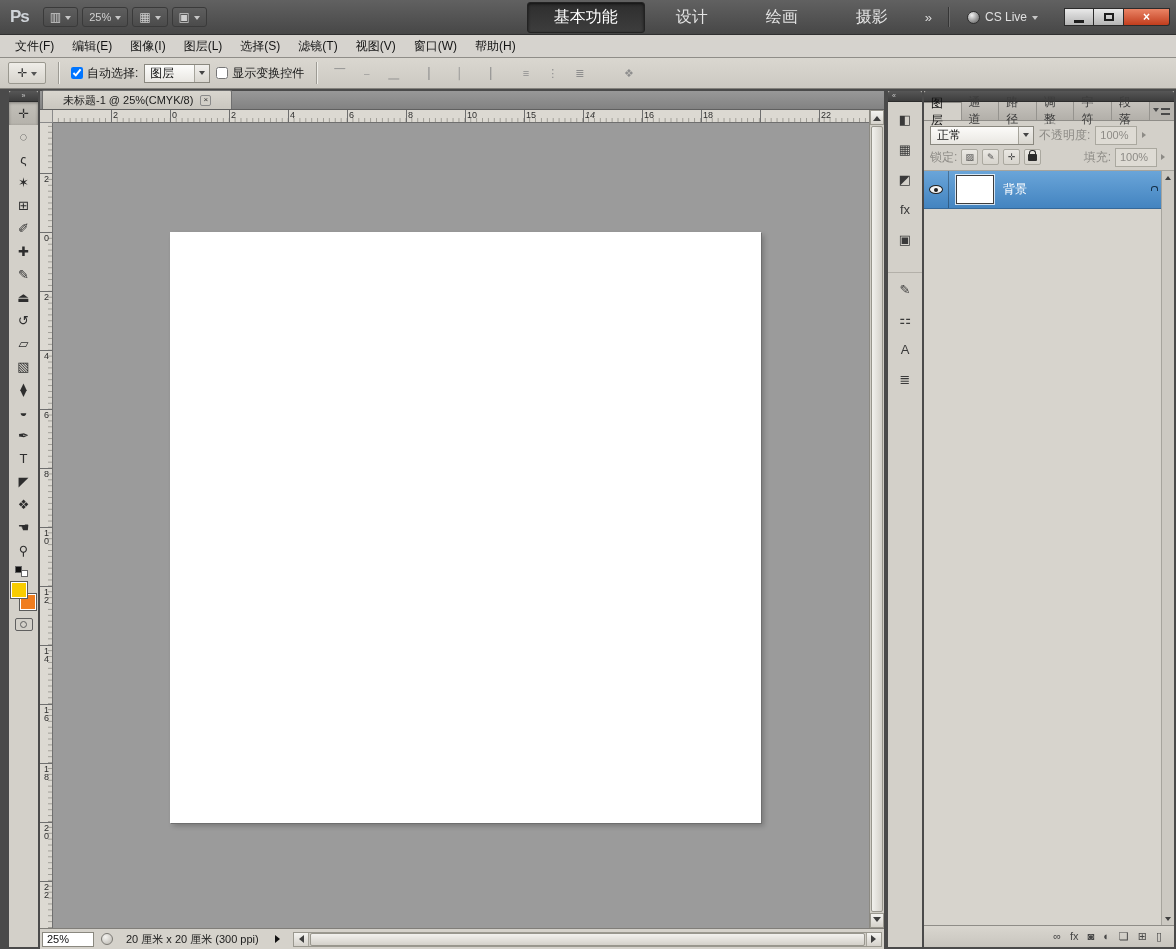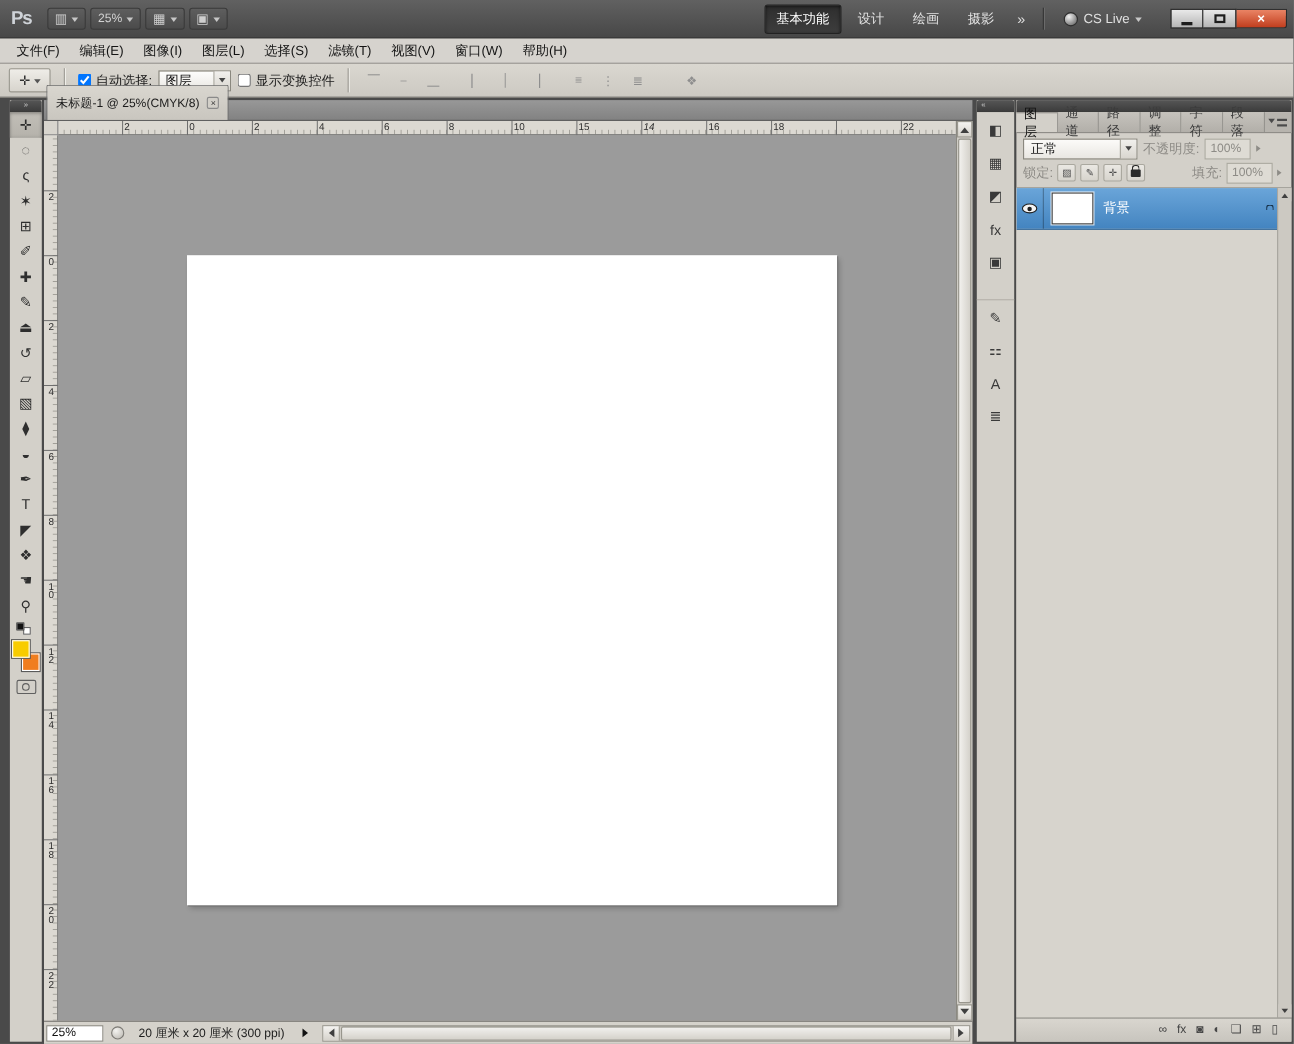--- a/index.html
+++ b/index.html
@@ -11,21 +11,21 @@
   .titlebar{position:absolute;left:0;top:0;width:100%;height:35px;
     background:linear-gradient(#616161,#474747);border-bottom:1px solid #303030;
     display:flex;align-items:center;gap:4px;padding:0 6px;color:#d8d8d8}
   .ps-logo{font-size:17px;font-weight:bold;color:#cfd3d8;letter-spacing:-1px;margin:0 10px 0 4px}
   .tb-btn{display:flex;align-items:center;gap:4px;padding:3px 6px;border:1px solid #3a3a3a;
     border-radius:3px;background:linear-gradient(#5e5e5e,#4b4b4b);color:#d2d2d2;font-size:11px;cursor:default}
   .tb-glyph{font-size:12px;line-height:12px;color:#cfcfcf}
   .caret-down{width:0;height:0;border:3px solid transparent;border-top:4px solid #c7c7c7;margin-top:4px}
   .tb-sep{width:1px;height:20px;background:#353535;box-shadow:1px 0 0 #6b6b6b;margin:0 6px}
   .tb-spacer{flex:1}
-  .ws-btn{padding:4px 10px;color:#e3e3e3;font-size:12px;border:1px solid transparent;border-radius:3px}
+  .ws-btn{padding:4px 26px;color:#e3e3e3;font-size:16px;border:1px solid transparent;border-radius:3px}
   .ws-btn.active{background:linear-gradient(#2e2e2e,#3d3d3d);border:1px solid #222;
     box-shadow:inset 0 1px 3px rgba(0,0,0,.65);color:#fff}
   .ws-more{padding:2px 6px;color:#dcdcdc;font-size:13px}
   .cslive-btn{display:flex;align-items:center;gap:5px;padding:3px 8px;color:#e0e0e0}
   .cs-sphere{width:13px;height:13px;border-radius:50%;
     background:radial-gradient(circle at 35% 30%,#f2f2f2,#9a9a9a 55%,#565656);border:1px solid #2e2e2e}
   .win-btns{display:flex;margin-left:14px}
   .win-btn{width:30px;height:18px;border:1px solid #2b2b2b;display:flex;align-items:center;justify-content:center;
     background:linear-gradient(#e9e9e9,#b4b4b4);color:#1d1d1d}
   .win-btn + .win-btn{border-left:none}
@@ -77,21 +77,21 @@
   .swatch.fg{left:1px;top:0;z-index:2}
   .swatch.bg{right:1px;bottom:0}
   .qm-btn{width:18px;height:13px;border:1px solid #5f5f5f;border-radius:2px;margin:8px auto 0;
     display:flex;align-items:center;justify-content:center}
   .qm-circle{width:7px;height:7px;border:1px solid #5f5f5f;border-radius:50%}
 
   
   .doc-area{position:absolute;left:40px;top:91px;width:844px;height:858px}
   .tabbar{position:absolute;left:0;top:0;right:0;height:19px;background:linear-gradient(#989898,#828282);
     border-bottom:1px solid #606060;display:flex;align-items:flex-end;padding-left:2px}
-  .doc-tab{height:32px;display:flex;align-items:center;gap:7px;padding:0 8px;
+  .doc-tab{height:19px;display:flex;align-items:center;gap:7px;padding:0 20px;
     background:linear-gradient(#d9d6cf,#c9c6bf);border:1px solid #6f6f6f;border-bottom:none;
     border-radius:2px 2px 0 0;font-size:11px;color:#1b1b1b}
   .tab-close{width:11px;height:11px;border:1px solid #8a8a8a;border-radius:2px;background:#d2cfc8;
     display:flex;align-items:center;justify-content:center;font-size:8px;color:#333;line-height:1}
 
   .canvas-wrap{position:absolute;left:0;top:19px;right:0;bottom:21px;background:#9b9b9b}
   .ruler-corner{position:absolute;left:0;top:0;width:13px;height:13px;background:#d8d5ce;
     border-right:1px solid #8a8a8a;border-bottom:1px solid #8a8a8a}
   .ruler-h{position:absolute;left:13px;top:0;right:15px;height:13px;background:#dcd9d2;
     border-bottom:1px solid #6f6f6f;overflow:hidden;

